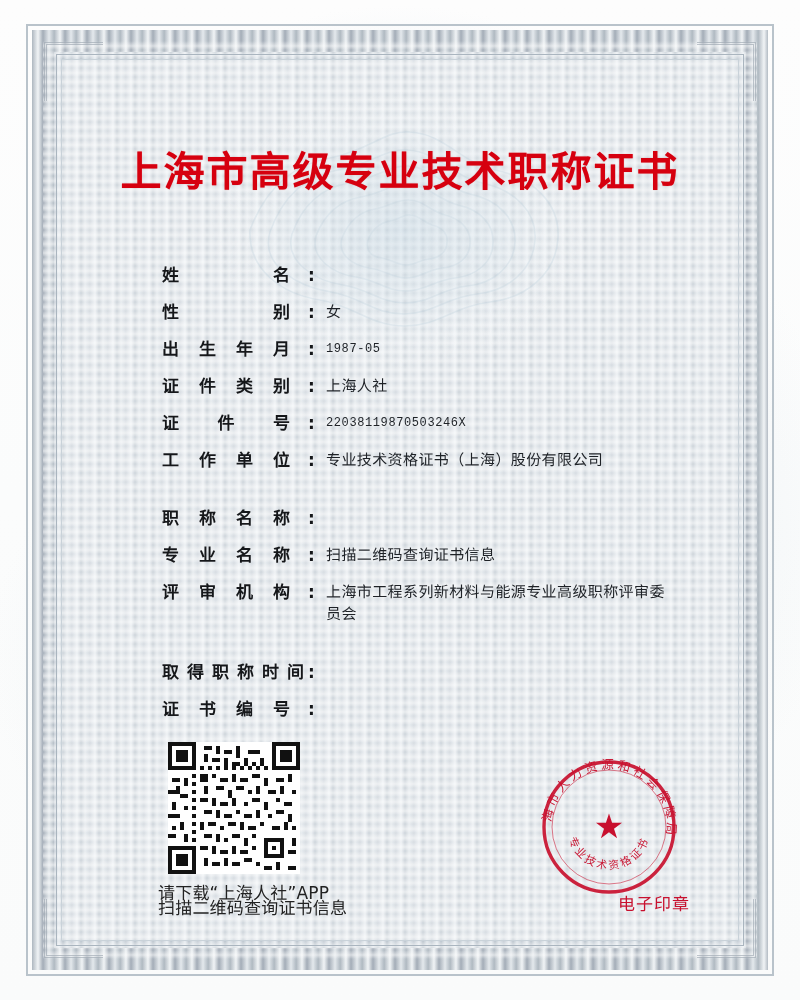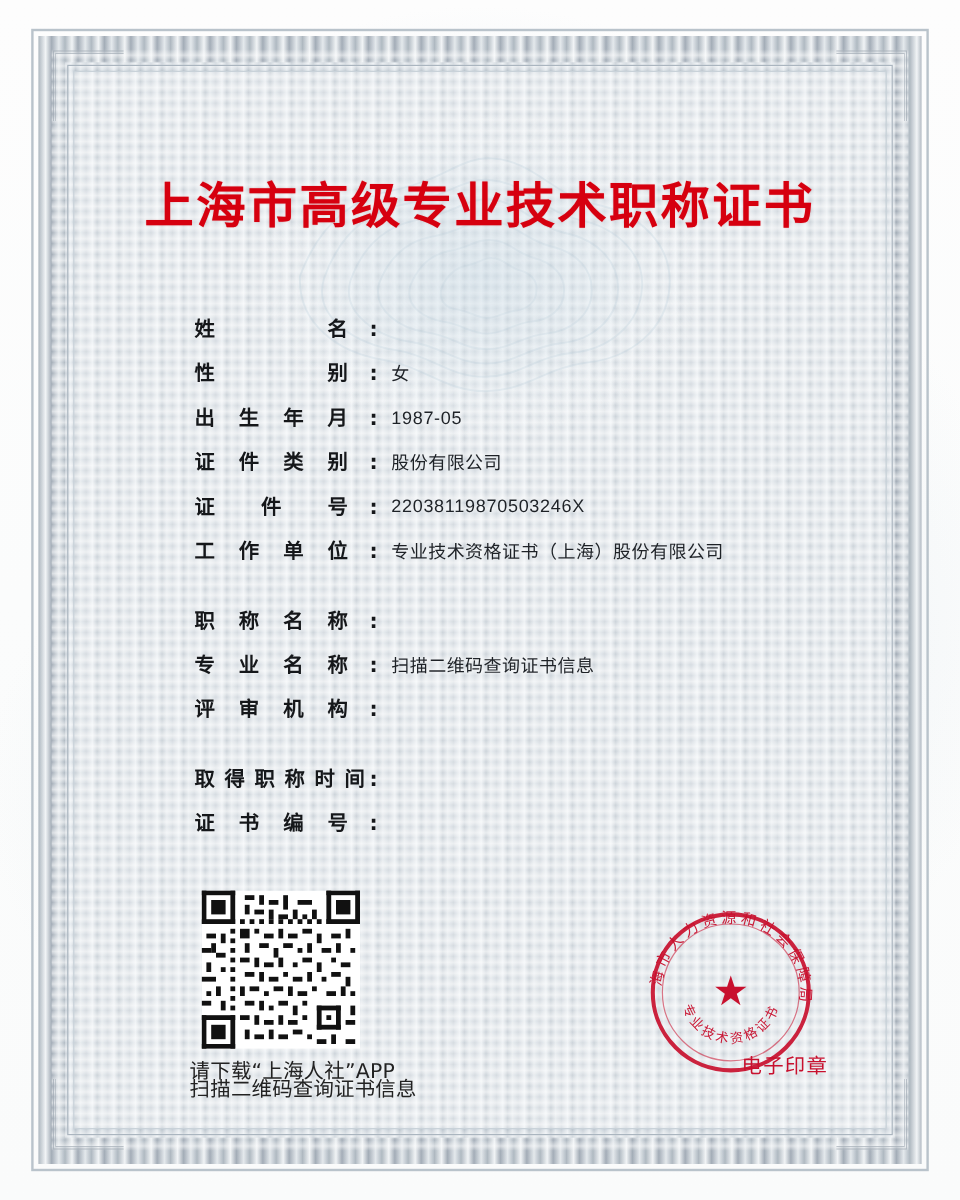--- a/index.html
+++ b/index.html
@@ -139,22 +139,22 @@
   }
   .field-value {
     flex: 1;
     font-size: 15px;
     color: #1e2227;
     line-height: 22px;
     padding-left: 6px;
     letter-spacing: .4px;
   }
   .field-value.num {
-    font-family: Liberation Sans, sans-serif;
-    font-size: 15px;
+    font-family: Liberation Mono, monospace;
+    font-size: 12px;
     letter-spacing: .6px;
   }
 
   
   .lbl-just {
     display: flex;
     justify-content: space-between;
     width: 128px;
   }
 
@@ -190,21 +190,21 @@
   .seal {
     position: absolute;
     right: 36px;
     top: 10px;
     width: 150px;
     height: 150px;
   }
   .seal-label {
     position: absolute;
     right: 30px;
-    top: 132px;
+    top: 148px;
     font-size: 17px;
     color: #c8102e;
     letter-spacing: 1px;
     font-weight: 500;
   }
 </style>
 </head>
 <body>
 
 <div class="certificate">
@@ -281,21 +281,21 @@
       <div class="field-row">
         <div class="field-label">
           <span class="lbl-just">
             <span>证</span>
             <span>件</span>
             <span>类</span>
             <span>别</span>
           </span>
         </div>
         <div class="field-colon">:</div>
-        <div class="field-value">股份有限公司</div>
+        <div class="field-value">上海人社</div>
       </div>
 
       <div class="field-row">
         <div class="field-label">
           <span class="lbl-just">
             <span>证</span>
             <span>件</span>
             <span>号</span>
           </span>
         </div>
@@ -344,20 +344,21 @@
       <div class="field-row">
         <div class="field-label">
           <span class="lbl-just">
             <span>评</span>
             <span>审</span>
             <span>机</span>
             <span>构</span>
           </span>
         </div>
         <div class="field-colon">:</div>
+        <div class="field-value" style="max-width:350px">上海市工程系列新材料与能源专业高级职称评审委员会</div>
       </div>
 
       <div class="field-row gap-top">
         <div class="field-label">
           <span class="lbl-just" style="width:142px">
             <span>取</span>
             <span>得</span>
             <span>职</span>
             <span>称</span>
             <span>时</span>

